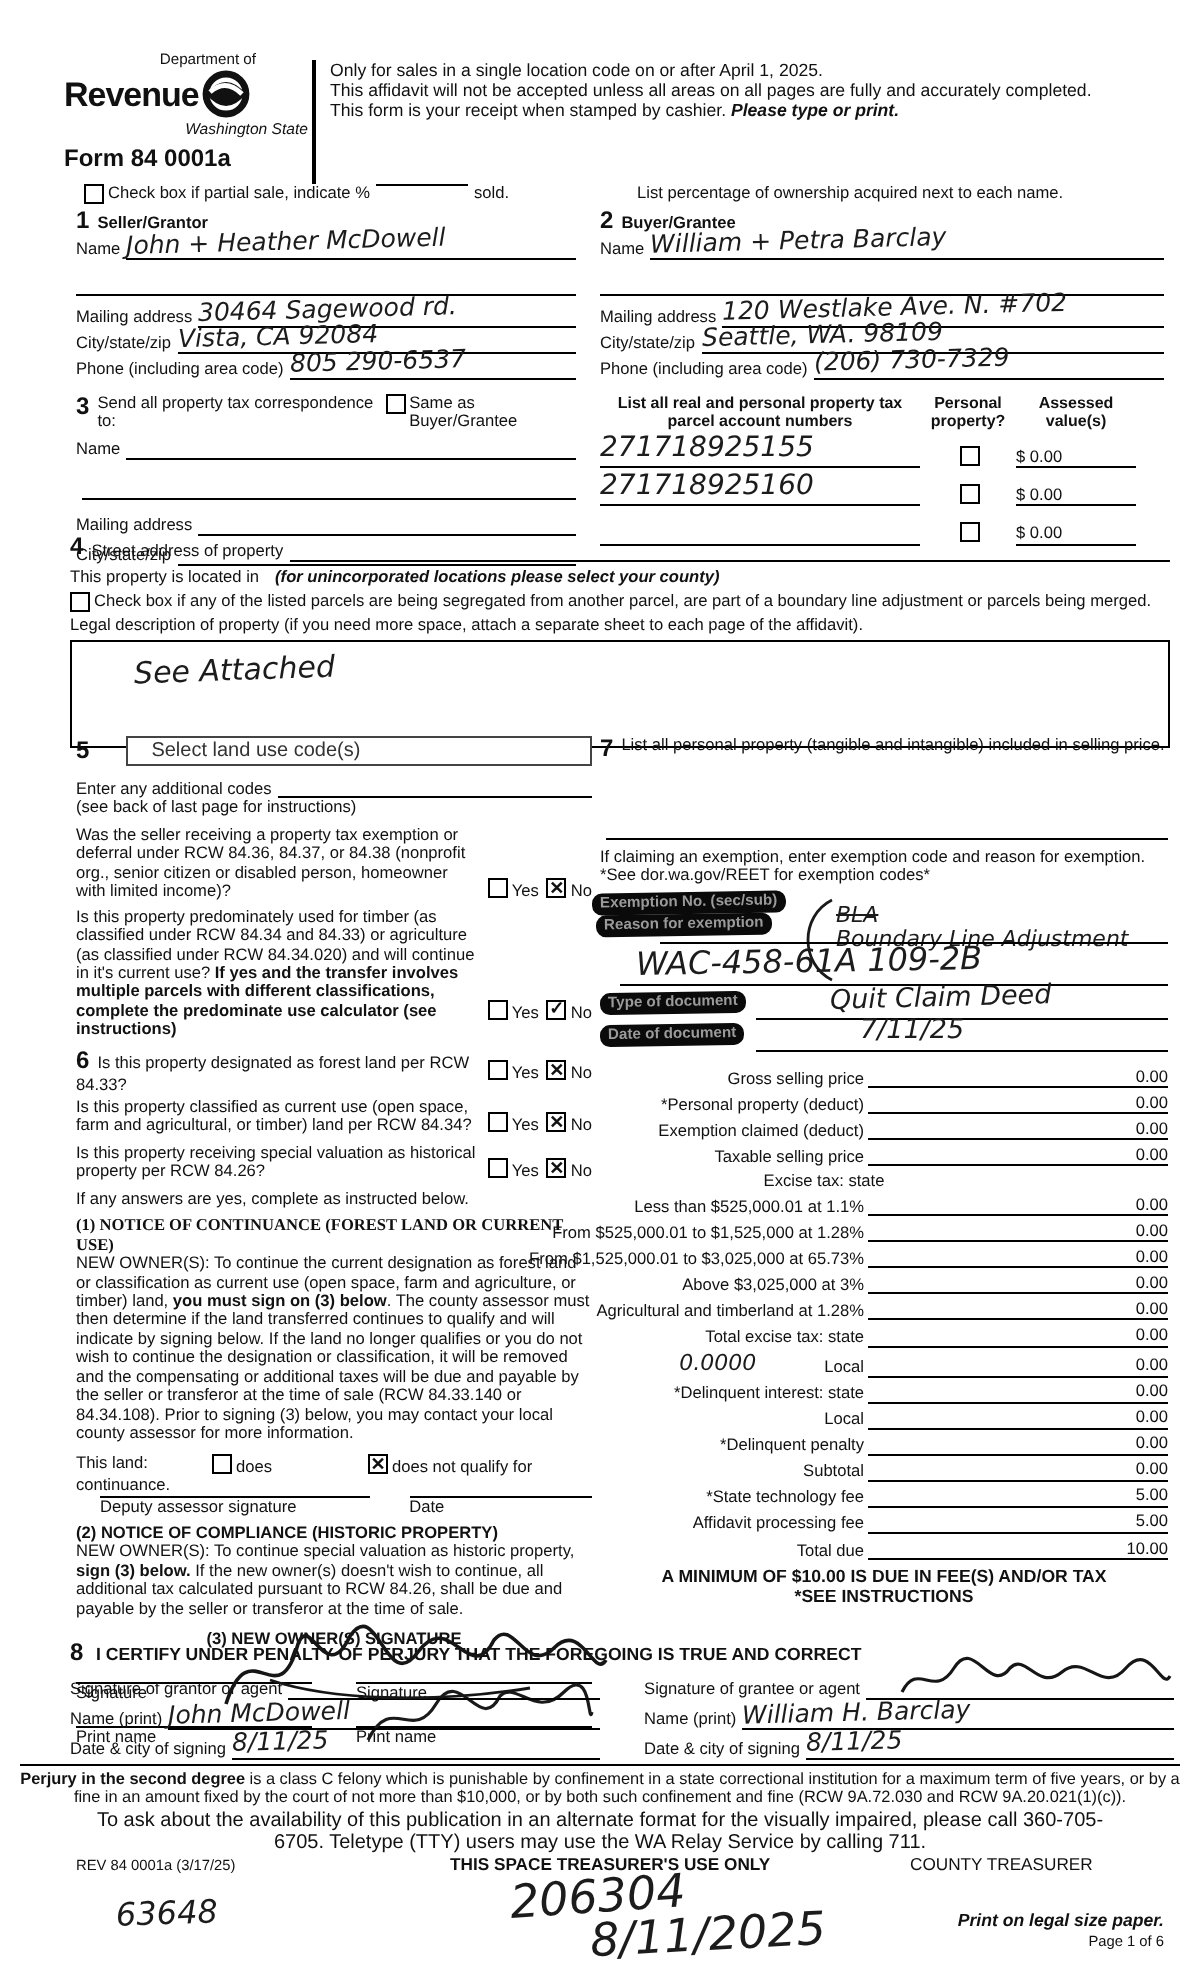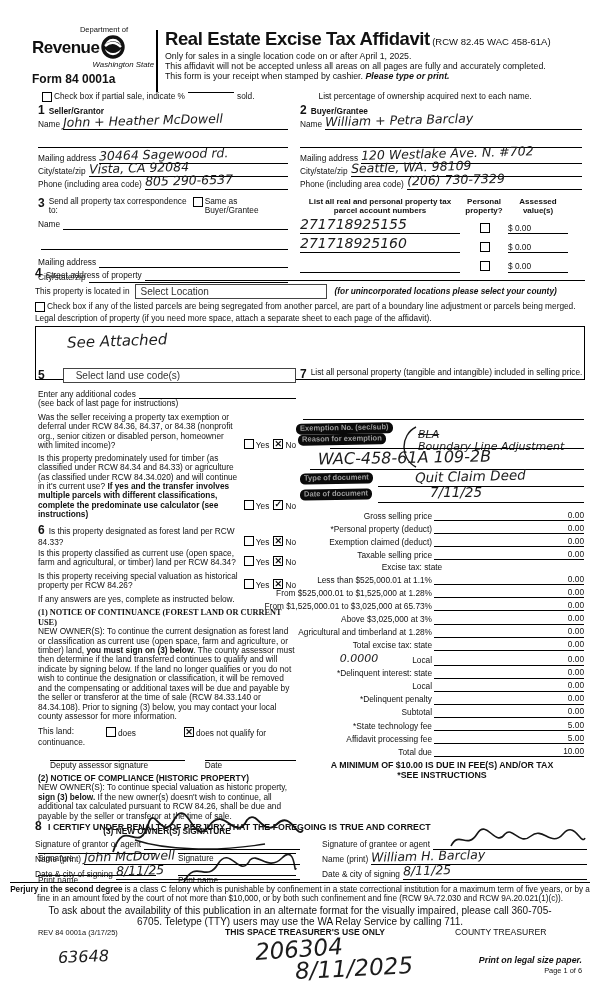--- a/index.html
+++ b/index.html
@@ -50,24 +50,20 @@
           <path d="M3 12 q 10 -12 20 0 q -10 12 -20 0 z" fill="#111"></path>
           <path d="M5 11 q 8 -7 16 1" stroke="#fff" stroke-width="2.4" fill="none"></path>
         </svg>
       </span>
     </div>
     <div class="i" style="text-align:right;font-size:7.8px;">Washington State</div>
     <div class="b" style="font-size:12px;margin-top:3px;">Form 84 0001a</div>
   </div>
   <div class="abs" style="left:156px;top:30px;width:1.5px;height:62px;background:#000;"></div>
   <div class="abs" style="left:165px;top:28px;width:428px;">
-    <div>
-      <span class="b" style="font-size:18.5px;letter-spacing:-0.4px;">Real Estate Excise Tax Affidavit</span>
-      <span style="font-size:9.5px;">(RCW 82.45 WAC 458-61A)</span>
-    </div>
     <div style="font-size:8.8px;margin-top:2px;">Only for sales in a single location code on or after April 1, 2025.</div>
     <div style="font-size:8.8px;">This affidavit will not be accepted unless all areas on all pages are fully and accurately completed.</div>
     <div style="font-size:8.8px;"><span>This form is your receipt when stamped by cashier. </span><span class="i b">Please type or print.</span></div>
   </div>
 
   <div class="abs row" style="left:38px;top:92px;right:15px;align-items:flex-start;">
     <span class="chk"></span>
     <span>Check box if partial sale, indicate %</span>
     <span style="width:46px;border-bottom:1px solid #000;margin:0 3px;"></span>
     <span>sold.</span>
@@ -177,21 +173,20 @@
   </div>
 
   <div class="abs" style="left:35px;top:267px;width:550px;">
     <div class="row">
         <span class="secnum">4</span>
       <span>Street address of property</span>
       <span class="wl"></span>
       </div>
     <div class="row" style="margin-top:3px;align-items:center;">
       <span>This property is located in</span>
-      <span class="dropdown" style="width:180px;margin-left:5px;">Select Location</span>
       <span class="b i" style="margin-left:8px;">(for unincorporated locations please select your county)</span>
     </div>
     <div class="row" style="margin-top:3px;align-items:flex-start;">
       <span class="chk" style="margin-left:0;"></span>
       <span>Check box if any of the listed parcels are being segregated from another parcel, are part of a boundary line adjustment or parcels being merged.</span>
     </div>
     <div style="margin-top:2px;">Legal description of property (if you need more space, attach a separate sheet to each page of the affidavit).</div>
     <div class="legalbox" style="margin-top:2px;">
       <span class="hw" style="font-size:15px;transform:rotate(-2deg);display:inline-block;margin:4px 0 0 25px;">See Attached</span>
     </div>
@@ -208,42 +203,42 @@
       </div>
     <div>(see back of last page for instructions)</div>
     <div class="row" style="margin-top:4px;align-items:flex-end;">
       <span style="flex:1;">Was the seller receiving a property tax exemption or deferral under RCW 84.36, 84.37, or 84.38 (nonprofit org., senior citizen or disabled person, homeowner with limited income)?</span>
       <span style="white-space:nowrap;"><span class="chk"></span><span>Yes</span><span class="chk x"></span><span>No</span></span>
     </div>
     <div class="row" style="margin-top:3px;align-items:flex-end;">
       <span style="flex:1;"><span>Is this property predominately used for timber (as classified under RCW 84.34 and 84.33) or agriculture (as classified under RCW 84.34.020) and will continue in it's current use? </span><span class="b">If yes and the transfer involves multiple parcels with different classifications, complete the predominate use calculator (see instructions)</span></span>
       <span style="white-space:nowrap;margin-bottom:8px;"><span class="chk"></span><span>Yes</span><span class="chk v"></span><span>No</span></span>
     </div>
-    <div class="row" style="margin-top:4px;align-items:flex-end;">
+    <div class="row" style="margin-top:4px;align-items:center;">
       <span style="flex:1;"><span class="secnum">6</span><span>Is this property designated as forest land per RCW 84.33?</span></span>
       <span style="white-space:nowrap;"><span class="chk"></span><span>Yes</span><span class="chk x"></span><span>No</span></span>
     </div>
     <div class="row" style="margin-top:2px;align-items:flex-end;">
       <span style="flex:1;">Is this property classified as current use (open space, farm and agricultural, or timber) land per RCW 84.34?</span>
       <span style="white-space:nowrap;"><span class="chk"></span><span>Yes</span><span class="chk x"></span><span>No</span></span>
     </div>
     <div class="row" style="margin-top:4px;align-items:flex-end;">
       <span style="flex:1;">Is this property receiving special valuation as historical property per RCW 84.26?</span>
       <span style="white-space:nowrap;"><span class="chk"></span><span>Yes</span><span class="chk x"></span><span>No</span></span>
     </div>
     <div style="margin-top:4px;">If any answers are yes, complete as instructed below.</div>
     <div class="b" style="margin-top:4px;font-family:Liberation Serif, serif;">(1) NOTICE OF CONTINUANCE (FOREST LAND OR CURRENT USE)</div>
     <div><span>NEW OWNER(S): To continue the current designation as forest land or classification as current use (open space, farm and agriculture, or timber) land, </span><span class="b">you must sign on (3) below</span><span>. The county assessor must then determine if the land transferred continues to qualify and will indicate by signing below. If the land no longer qualifies or you do not wish to continue the designation or classification, it will be removed and the compensating or additional taxes will be due and payable by the seller or transferor at the time of sale (RCW 84.33.140 or 84.34.108). Prior to signing (3) below, you may contact your local county assessor for more information.</span></div>
     <div class="row" style="margin-top:5px;align-items:flex-start;">
       <span>This land:</span>
       <span style="margin-left:28px;"><span class="chk"></span><span>does</span></span>
       <span style="margin-left:44px;"><span class="chk x"></span><span>does not qualify for</span></span>
     </div>
     <div>continuance.</div>
-    <div class="row" style="margin-top:12px;padding-left:12px;">
+    <div class="row" style="padding-left:12px;">
       <span style="width:140px;border-top:1px solid #000;"><span>Deputy assessor signature</span></span>
       <span style="width:95px;border-top:1px solid #000;margin-left:20px;"><span>Date</span></span>
     </div>
     <div class="b" style="margin-top:4px;">(2) NOTICE OF COMPLIANCE (HISTORIC PROPERTY)</div>
     <div><span>NEW OWNER(S): To continue special valuation as historic property, </span><span class="b">sign (3) below.</span><span> If the new owner(s) doesn't wish to continue, all additional tax calculated pursuant to RCW 84.26, shall be due and payable by the seller or transferor at the time of sale.</span></div>
     <div class="b center" style="margin-top:6px;">(3) NEW OWNER(S) SIGNATURE</div>
     <div class="row" style="margin-top:16px;">
       <span style="width:118px;border-top:1px solid #000;"><span>Signature</span></span>
       <span style="width:118px;border-top:1px solid #000;margin-left:22px;"><span>Signature</span></span>
     </div>
@@ -256,20 +251,21 @@
       </span>
     </div>
   </div>
 
   <div class="abs" style="left:300px;top:368px;width:284px;">
     <div class="row" style="align-items:flex-start;">
       <span class="secnum">7</span>
       <span>List all personal property (tangible and intangible) included in selling price.</span>
     </div>
     <div class="wl" style="margin-top:28px;"></div>
+    <div style="margin-top:4px;">If claiming an exemption, enter exemption code and reason for exemption. *See dor.wa.gov/REET for exemption codes*</div>
     <div style="position:relative;margin-top:3px;height:46px;">
       <span class="stamp" style="position:absolute;left:-4px;top:0;">Exemption No. (sec/sub)</span>
       <span class="stamp" style="position:absolute;left:-2px;top:11px;">Reason for exemption</span>
       <svg class="scrawl" style="left:96px;top:2px;" width="22" height="44" viewBox="0 0 22 44">
         <path d="M20 2 C 4 10, 4 34, 20 42 M20 42 l 0 0" fill="none" stroke="#1a1a1a" stroke-width="1.4"></path>
       </svg>
       <span style="position:absolute;left:118px;top:6px;">
         <span class="hw hw-md strike">BLA</span>
         <span class="hw hw-md">Boundary Line Adjustment</span>
       </span>

